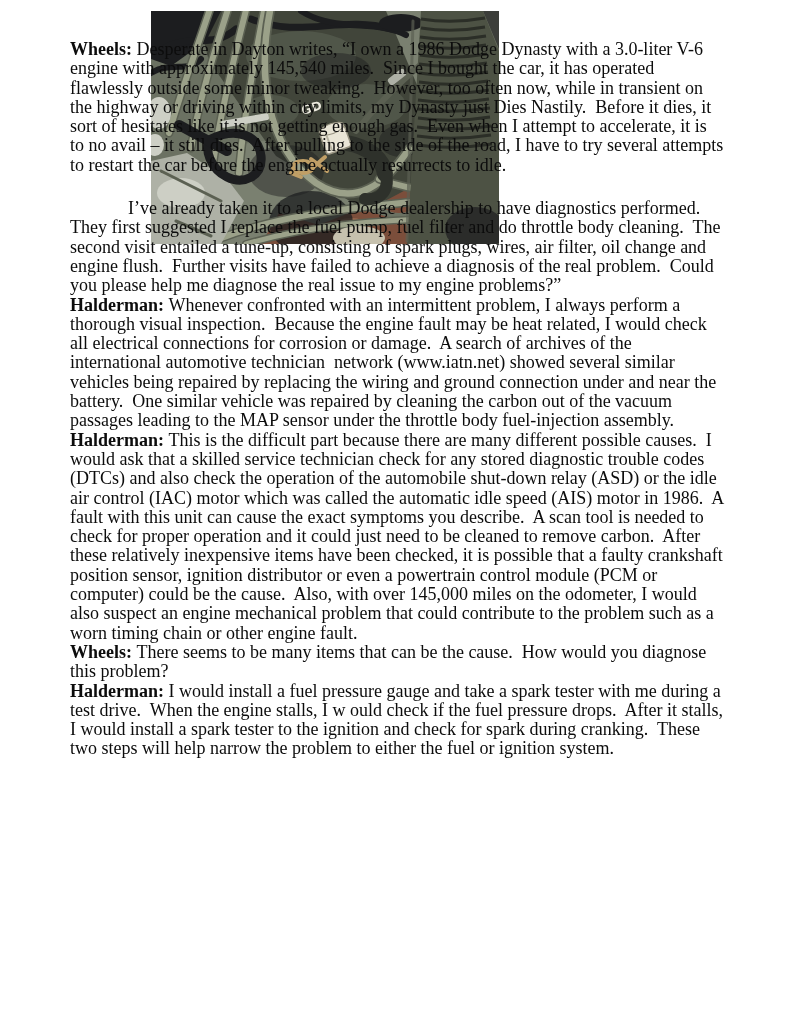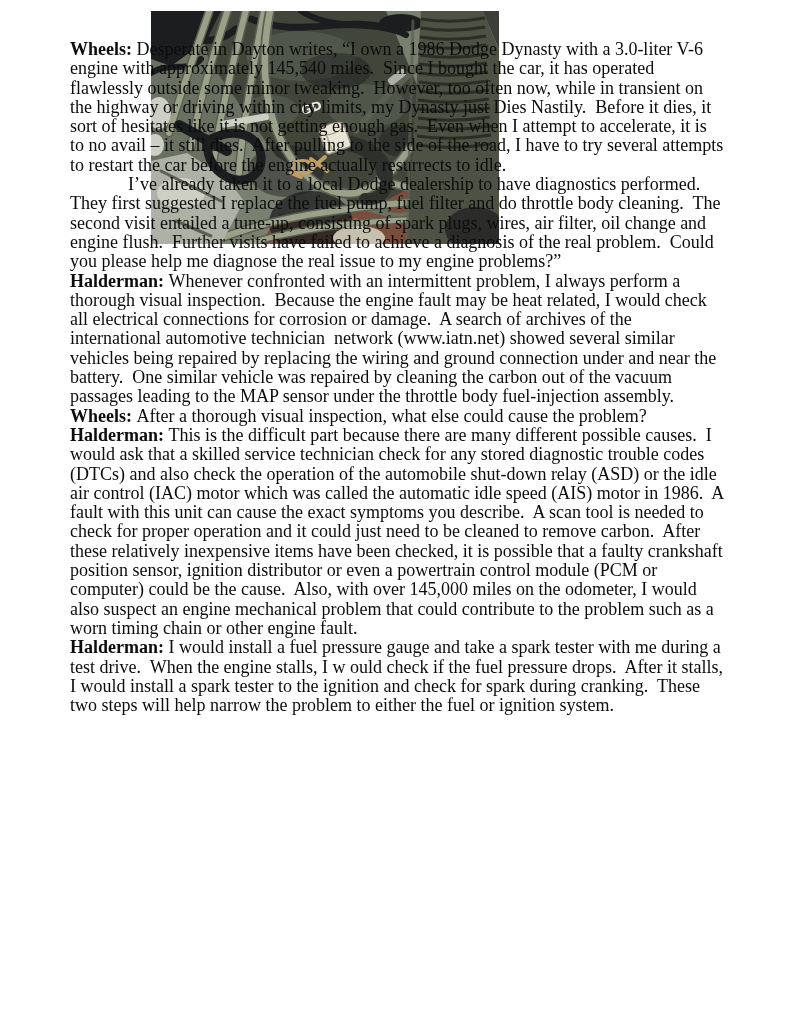--- a/index.html
+++ b/index.html
@@ -18,21 +18,21 @@
     width:655px;
   }
   .content p{
     margin:0;
     font-size:18px;
     line-height:19.3px;
     white-space:pre-wrap;
     text-align:left;
   }
   .content p.gap{}
-  .content p.indent{text-indent:58px;}
+  .content p.indent{text-indent:58px;margin-top:24px;}
   .speaker{font-weight:bold;}
   .speaker::after{content:"\00a0 ";}
   figure.photo{
     margin:11px 0 0 151px;
     width:348px;height:233px;
     padding:0;
   }
   figure.photo svg{display:block;}
 
   
@@ -67,24 +67,24 @@
 <body>
 
 <div class="page">
   <div class="content">
     <p><b class="speaker">Wheels:</b><span class="ptext">Desperate in Dayton writes, “I own a 1986 Dodge Dynasty with a 3.0-liter V-6 engine with approximately 145,540 miles.  Since I bought the car, it has operated flawlessly outside some minor tweaking.  However, too often now, while in transient on the highway or driving within city limits, my Dynasty just Dies Nastily.  Before it dies, it sort of hesitates like it is not getting enough gas.  Even when I attempt to accelerate, it is to no avail – it still dies.  After pulling to the side of the road, I have to try several attempts to restart the car before the engine actually resurrects to idle.</span></p>
 
     <p class="indent"><span class="ptext">I’ve already taken it to a local Dodge dealership to have diagnostics performed.  They first suggested I replace the fuel pump, fuel filter and do throttle body cleaning.  The second visit entailed a tune-up, consisting of spark plugs, wires, air filter, oil change and engine flush.  Further visits have failed to achieve a diagnosis of the real problem.  Could you please help me diagnose the real issue to my engine problems?”</span></p>
 
     <p class="gap"><b class="speaker">Halderman:</b><span class="ptext">Whenever confronted with an intermittent problem, I always perform a thorough visual inspection.  Because the engine fault may be heat related, I would check all electrical connections for corrosion or damage.  A search of archives of the international automotive technician  network (www.iatn.net) showed several similar vehicles being repaired by replacing the wiring and ground connection under and near the battery.  One similar vehicle was repaired by cleaning the carbon out of the vacuum passages leading to the MAP sensor under the throttle body fuel-injection assembly.</span></p>
 
-    <p class="gap"><b class="speaker">Wheels:</b><span class="ptext">After a thorough visual inspection, what else could cause the problem?</span></p>
 
     <p class="gap"><b class="speaker">Halderman:</b><span class="ptext">This is the difficult part because there are many different possible causes.  I would ask that a skilled service technician check for any stored diagnostic trouble codes (DTCs) and also check the operation of the automobile shut-down relay (ASD) or the idle air control (IAC) motor which was called the automatic idle speed (AIS) motor in 1986.  A fault with this unit can cause the exact symptoms you describe.  A scan tool is needed to check for proper operation and it could just need to be cleaned to remove carbon.  After these relatively inexpensive items have been checked, it is possible that a faulty crankshaft position sensor, ignition distributor or even a powertrain control module (PCM or computer) could be the cause.  Also, with over 145,000 miles on the odometer, I would also suspect an engine mechanical problem that could contribute to the problem such as a worn timing chain or other engine fault.</span></p>
 
+    <p class="gap"><b class="speaker">Wheels:</b><span class="ptext">There seems to be many items that can be the cause.  How would you diagnose this problem?</span></p>
 
     <p class="gap"><b class="speaker">Halderman:</b><span class="ptext">I would install a fuel pressure gauge and take a spark tester with me during a test drive.  When the engine stalls, I w ould check if the fuel pressure drops.  After it stalls, I would install a spark tester to the ignition and check for spark during cranking.  These two steps will help narrow the problem to either the fuel or ignition system.</span></p>
   </div>
 
   <figure class="photo">
     <svg width="348" height="233" viewBox="0 0 348 233">
 
       <rect class="f-base" x="0" y="0" width="348" height="233"></rect>
       <ellipse class="f-topbg" cx="250" cy="40" rx="70" ry="45"></ellipse>
       <ellipse class="f-topbg" cx="120" cy="190" rx="90" ry="60"></ellipse>

